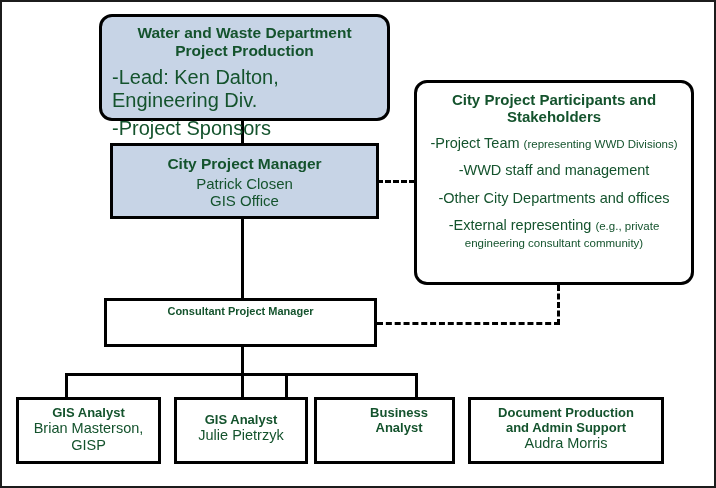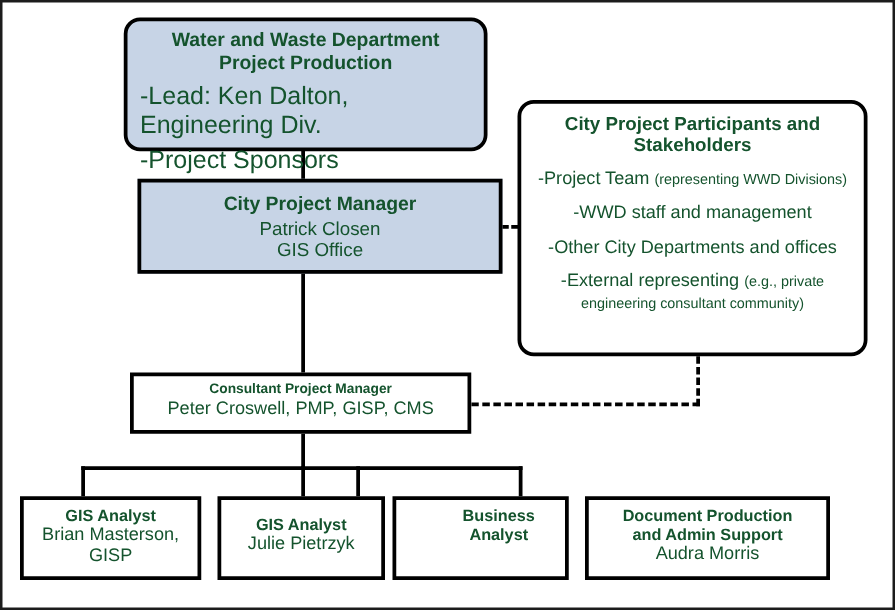--- a/index.html
+++ b/index.html
@@ -46,21 +46,21 @@
   #oversight .title { font-size: 15.5px; }
   #oversight .bullets {
     text-align: left;
     margin-top: 6px;
     font-size: 20px;
   }
   #oversight .bullets div { margin-bottom: 5px; }
 
   
   #city-pm {
-    left: 108px; top: 141px; width: 292px; height: 76px;
+    left: 108px; top: 141px; width: 269px; height: 76px;
     padding-top: 9px;
     font-size: 15.5px;
   }
   #city-pm .title { font-size: 15.5px; margin-bottom: 2px; }
   #city-pm .sub { font-size: 15px; }
 
   
   #stakeholders {
     left: 412px; top: 78px; width: 280px; height: 205px;
     padding: 8px 12px 0 12px;
@@ -162,21 +162,20 @@
     <div class="bullets">
       <div><span>-Project Team </span><span class="note">(representing WWD Divisions)</span></div>
       <div><span>-WWD staff and management</span></div>
       <div><span>-Other City Departments and offices</span></div>
       <div><span>-External representing </span><span class="note">(e.g., private engineering consultant community)</span></div>
     </div>
   </div>
 
   <div class="node thick" id="consultant-pm">
     <span class="title">Consultant Project Manager</span>
-    <span class="sub">Peter Croswell, PMP, GISP, CMS</span>
   </div>
 
   <div class="node thick staff" id="staff-1">
     <span class="title">GIS Analyst</span>
     <span class="sub">Brian Masterson, GISP</span>
   </div>
 
   <div class="node thick staff" id="staff-2">
     <span class="title">GIS Analyst</span>
     <span class="sub">Julie Pietrzyk</span>

